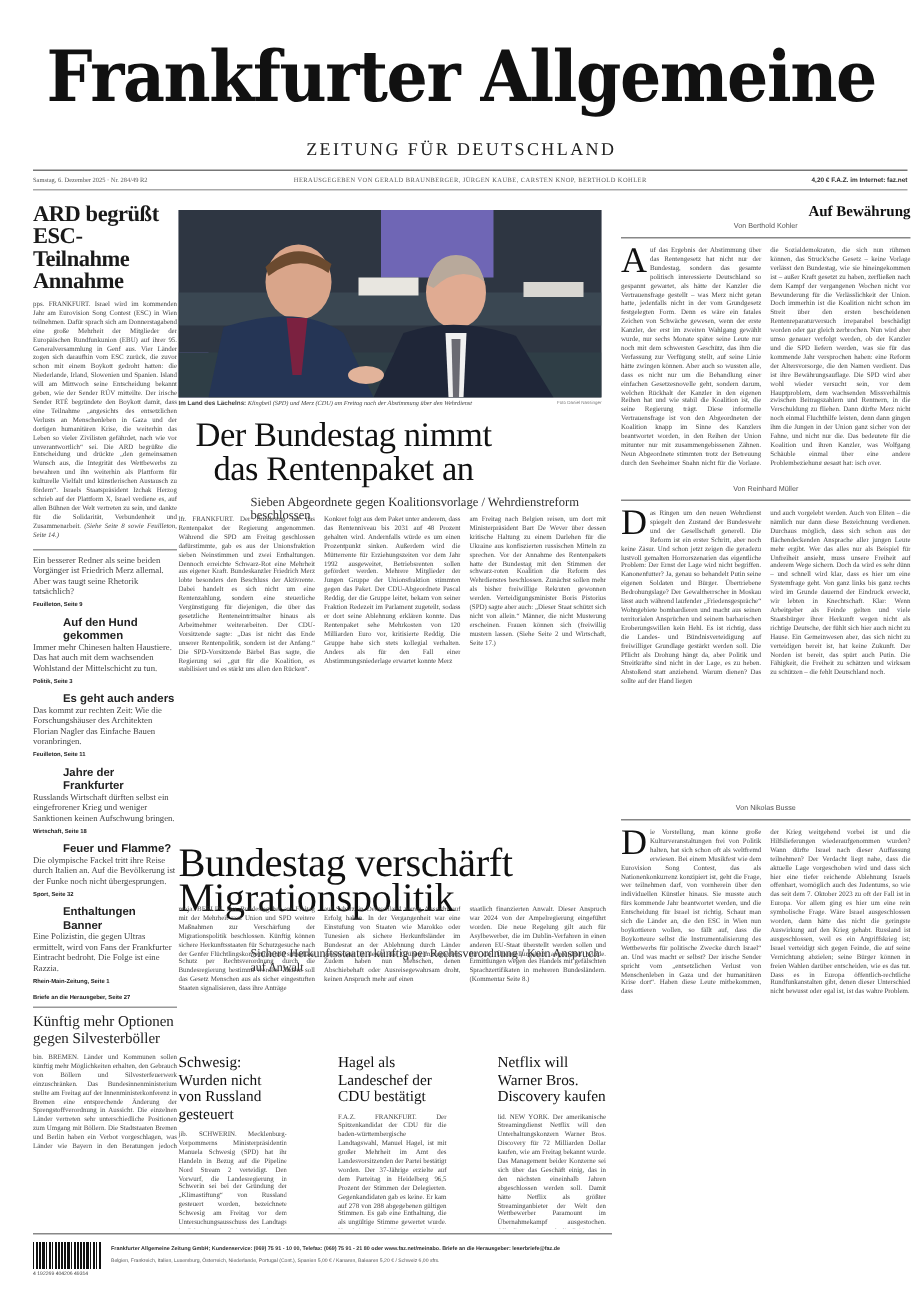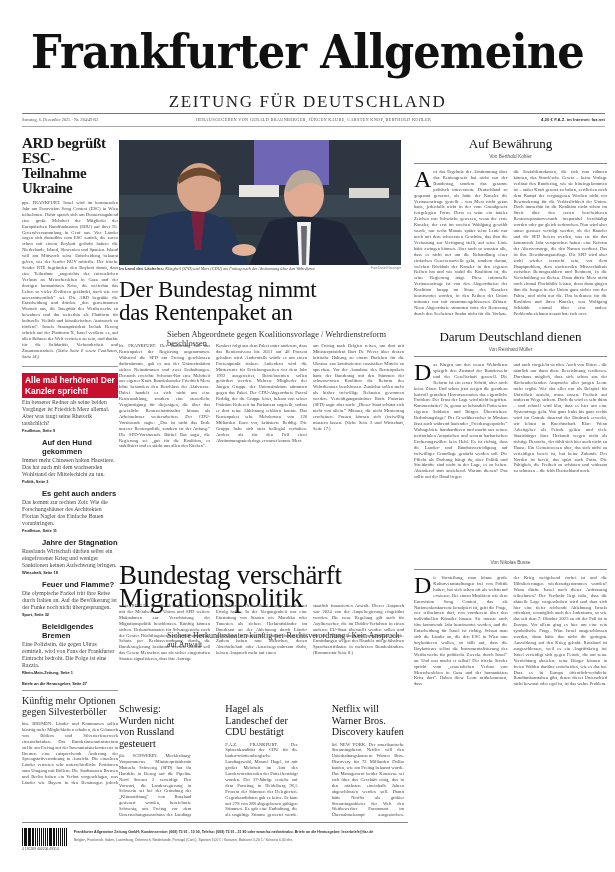--- a/index.html
+++ b/index.html
@@ -4,21 +4,21 @@
 <style>
   * { box-sizing: border-box; margin: 0; padding: 0; }
   html, body { width: 615px; height: 872px; background: #fff; overflow: hidden; }
   body { font-family: "Liberation Serif", serif; color: #1a1a1a; position: relative; }
 
   .masthead { position: absolute; left: 0; top: 0; width: 615px; height: 130px; }
   .logo { position: absolute; left: 0; width: 615px; top: 22px; text-align: center;
     font-family: "DejaVu Serif", serif; font-weight: bold; font-size: 47px; letter-spacing: -1px;
     color: #111; line-height: 60px; transform: scaleX(0.92); }
   .subtitle { position: absolute; left: 0; width: 615px; top: 92px; text-align: center;
-    font-size: 17px; letter-spacing: 1.6px; color: #222; }
+    font-size: 12px; letter-spacing: 1.6px; color: #222; }
   .rule-top { position: absolute; left: 22px; right: 10px; top: 113px; border-top: 1.5px solid #777; }
   .rule-bot { position: absolute; left: 22px; right: 10px; top: 126px; border-top: 1px solid #aaa; }
   .infobar { position: absolute; left: 22px; right: 10px; top: 116px; height: 9px; font-size: 4.3px; color: #555; }
   .infobar .date { position: absolute; left: 0; top: 1px; }
   .infobar .pub { position: absolute; left: 0; right: 0; text-align: center; top: 1px; letter-spacing: 0.3px; }
   .infobar .price { position: absolute; right: 0; top: 1px; font-family: "Liberation Sans", sans-serif; font-weight: bold; color: #333; }
 
   .col-left { position: absolute; left: 22px; top: 136px; width: 96px; }
   .h-lead { font-family: "Liberation Serif", serif; font-weight: bold; font-size: 15px; line-height: 15px; letter-spacing: -0.3px; }
   .body-text { font-size: 4.6px; line-height: 5.9px; text-align: justify; color: #444; }
@@ -34,21 +34,21 @@
   .caption { position: absolute; left: 119px; top: 266px; width: 282px; font-size: 4.2px; color: #444; }
   .caption b { font-family: "Liberation Sans", sans-serif; }
 
   .h-main { position: absolute; left: 119px; width: 290px; font-size: 23px; line-height: 23px; color: #111; letter-spacing: -0.3px; }
   .h-sub { position: absolute; left: 119px; width: 290px; font-size: 8.4px; color: #333; padding-left: 48px; }
   .cols3 { position: absolute; left: 119px; width: 285px; display: flex; gap: 6px; }
   .cols3 > div { flex: 1; }
   .h-small { font-size: 10.2px; line-height: 11.5px; color: #111; margin-bottom: 4px; }
 
   .col-right { position: absolute; left: 414px; top: 136px; width: 193px; }
-  .comm-title { font-weight: normal; font-size: 13px; text-align: center; color: #111; }
+  .comm-title { font-weight: bold; font-size: 10px; text-align: right; color: #111; }
   .comm-by { font-family: "Liberation Sans", sans-serif; font-size: 4.8px; text-align: center; color: #555; margin-top: 2px; }
   .comm-rule { border-top: 1px solid #888; margin: 4px 0 5px; }
   .cols2 { display: flex; gap: 6px; }
   .cols2 > div { flex: 1; }
   .dropcap { float: left; font-size: 24px; line-height: 18px; margin: 1px 2px 0 0; color: #111; }
 
   .footer { position: absolute; left: 22px; top: 822px; width: 386px; border-top: 1px solid #888; padding-top: 4px; }
   .barcode { position: absolute; left: 0; top: 5px; width: 46px; height: 18px;
     background: repeating-linear-gradient(90deg, #111 0 1px, #fff 1px 2px, #111 2px 3.5px, #fff 3.5px 4.2px); }
   .barnum { position: absolute; left: 0; top: 24px; font-size: 3.4px; font-family: "Liberation Sans", sans-serif; color: #444; }
@@ -65,47 +65,46 @@
   <div class="rule-top"></div>
   <div class="infobar">
     <span class="date">Samstag, 6. Dezember 2025 · Nr. 284/49 R2</span>
     <span class="pub">HERAUSGEGEBEN VON GERALD BRAUNBERGER, JÜRGEN KAUBE, CARSTEN KNOP, BERTHOLD KOHLER</span>
     <span class="price">4,20 €   F.A.Z. im Internet: faz.net</span>
   </div>
   <div class="rule-bot"></div>
 </div>
 
 <div class="col-left">
-  <div class="h-lead">ARD begrüßt ESC-Teilnahme Ukraine</div>
+  <div class="h-lead">ARD begrüßt ESC-Teilnahme Annahme</div>
   <div class="body-text" style="margin-top:4px;height:160px;overflow:hidden;">
     <span>pps. FRANKFURT. Israel wird im kommenden Jahr am Eurovision Song Contest (ESC) in Wien teilnehmen. Dafür sprach sich am Donnerstagabend eine große Mehrheit der Mitglieder der Europäischen Rundfunkunion (EBU) auf ihrer 95. Generalversammlung in Genf aus. Vier Länder zogen sich daraufhin vom ESC zurück, die zuvor schon mit einem Boykott gedroht hatten: die Niederlande, Irland, Slowenien und Spanien. Island will am Mittwoch seine Entscheidung bekannt geben, wie der Sender RÚV mitteilte. Der irische Sender RTÉ begründete den Boykott damit, dass eine Teilnahme „angesichts des entsetzlichen Verlusts an Menschenleben in Gaza und der dortigen humanitären Krise, die weiterhin das Leben so vieler Zivilisten gefährdet, nach wie vor unverantwortlich“ sei. Die ARD begrüßte die Entscheidung und drückte „den gemeinsamen Wunsch aus, die Integrität des Wettbewerbs zu bewahren und ihn weiterhin als Plattform für kulturelle Vielfalt und künstlerischen Austausch zu fördern“. Israels Staatspräsident Izchak Herzog schrieb auf der Plattform X, Israel verdiene es, auf allen Bühnen der Welt vertreten zu sein, und dankte für die Solidarität, Verbundenheit und Zusammenarbeit.</span>
     <i>(Siehe Seite 8 sowie Feuilleton, Seite 14.)</i>
   </div>
   <div class="sep"></div>
-  <div class="teaser-box">Alle mal herhören! Der Kanzler spricht!</div>
   <div class="teaser-t">Ein besserer Redner als seine beiden Vorgänger ist Friedrich Merz allemal. Aber was taugt seine Rhetorik tatsächlich?</div>
   <div class="teaser-ref">Feuilleton, Seite 9</div>
 
   <div class="teaser-h">Auf den Hund gekommen</div>
   <div class="teaser-t">Immer mehr Chinesen halten Haustiere. Das hat auch mit dem wachsenden Wohlstand der Mittelschicht zu tun.</div>
   <div class="teaser-ref">Politik, Seite 3</div>
 
   <div class="teaser-h">Es geht auch anders</div>
   <div class="teaser-t">Das kommt zur rechten Zeit: Wie die Forschungshäuser des Architekten Florian Nagler das Einfache Bauen voranbringen.</div>
   <div class="teaser-ref">Feuilleton, Seite 11</div>
 
-  <div class="teaser-h">Jahre der Stagnation</div>
+  <div class="teaser-h">Jahre der Frankfurter</div>
   <div class="teaser-t">Russlands Wirtschaft dürften selbst ein eingefrorener Krieg und weniger Sanktionen keinen Aufschwung bringen.</div>
   <div class="teaser-ref">Wirtschaft, Seite 18</div>
 
   <div class="teaser-h">Feuer und Flamme?</div>
   <div class="teaser-t">Die olympische Fackel tritt ihre Reise durch Italien an. Auf die Bevölkerung ist der Funke noch nicht übergesprungen.</div>
   <div class="teaser-ref">Sport, Seite 32</div>
 
-  <div class="teaser-h">Beleidigendes Bremen</div>
+  <div class="teaser-h">Enthaltungen Banner</div>
   <div class="teaser-t">Eine Polizistin, die gegen Ultras ermittelt, wird von Fans der Frankfurter Eintracht bedroht. Die Folge ist eine Razzia.</div>
   <div class="teaser-ref">Rhein-Main-Zeitung, Seite 1</div>
 
   <div class="teaser-ref" style="margin-top:6px;">Briefe an die Herausgeber, Seite 27</div>
   <div class="sep" style="margin-top:4px;"></div>
   <div style="font-size:10px;line-height:11px;color:#222;">Künftig mehr Optionen gegen Silvesterböller</div>
   <div class="body-text" style="margin-top:4px;height:66px;overflow:hidden;">
     <span>bin. BREMEN. Länder und Kommunen sollen künftig mehr Möglichkeiten erhalten, den Gebrauch von Böllern und Silvesterfeuerwerk einzuschränken. Das Bundesinnenministerium stellte am Freitag auf der Innenministerkonferenz in Bremen eine entsprechende Änderung der Sprengstoffverordnung in Aussicht. Die einzelnen Länder vertreten sehr unterschiedliche Positionen zum Umgang mit Böllern. Die Stadtstaaten Bremen und Berlin haben ein Verbot vorgeschlagen, was Länder wie Bayern in den Beratungen jedoch ablehnen.</span>
     <i>(Siehe Seite 2 und Sport; Kommentar Seite 8.)</i>
   </div>
@@ -131,21 +130,21 @@
     <polygon points="182,86 188,86 187,125 183,125" fill="#6a6a72"></polygon>
     <ellipse cx="125" cy="110" rx="12" ry="6" fill="#e2b39a"></ellipse>
   </svg>
 </div>
 <div class="caption">
   <b>Im Land des Lächelns:</b>
   <i>Klingbeil (SPD) und Merz (CDU) am Freitag nach der Abstimmung über den Wehrdienst</i>
   <span style="float:right;font-size:3px;color:#777;font-family:'Liberation Sans',sans-serif;">Foto Daniel Nassinger</span>
 </div>
 
-<div class="h-main" style="top:278px;width:220px;">Der Bundestag nimmt das Rentenpaket an</div>
+<div class="h-main" style="top:278px;width:220px;text-align:center;">Der Bundestag nimmt das Rentenpaket an</div>
 <div class="h-sub" style="top:330px;">Sieben Abgeordnete gegen Koalitionsvorlage / Wehrdienstreform beschlossen</div>
 <div class="cols3" style="top:343px;height:115px;">
   <div class="body-text" style="overflow:hidden;">lfr. FRANKFURT. Der Bundestag hat das Rentenpaket der Regierung angenommen. Während die SPD am Freitag geschlossen dafürstimmte, gab es aus der Unionsfraktion sieben Neinstimmen und zwei Enthaltungen. Dennoch erreichte Schwarz-Rot eine Mehrheit aus eigener Kraft. Bundeskanzler Friedrich Merz lobte besonders den Beschluss der Aktivrente. Dabei handelt es sich nicht um eine Rentenzahlung, sondern eine steuerliche Vergünstigung für diejenigen, die über das gesetzliche Renteneintrittsalter hinaus als Arbeitnehmer weiterarbeiten. Der CDU-Vorsitzende sagte: „Das ist nicht das Ende unserer Rentenpolitik, sondern ist der Anfang.“ Die SPD-Vorsitzende Bärbel Bas sagte, die Regierung sei „gut für die Koalition, es stabilisiert und es stärkt uns allen den Rücken“.</div>
   <div class="body-text" style="overflow:hidden;">Konkret folgt aus dem Paket unter anderem, dass das Rentenniveau bis 2031 auf 48 Prozent gehalten wird. Andernfalls würde es um einen Prozentpunkt sinken. Außerdem wird die Mütterrente für Erziehungszeiten vor dem Jahr 1992 ausgeweitet, Betriebsrenten sollen gefördert werden. Mehrere Mitglieder der Jungen Gruppe der Unionsfraktion stimmten gegen das Paket. Der CDU-Abgeordnete Pascal Reddig, der die Gruppe leitet, bekam von seiner Fraktion Redezeit im Parlament zugeteilt, sodass er dort seine Ablehnung erklären konnte. Das Rentenpaket sehe Mehrkosten von 120 Milliarden Euro vor, kritisierte Reddig. Die Gruppe habe sich stets kollegial verhalten. Anders als für den Fall einer Abstimmungsniederlage erwartet konnte Merz</div>
   <div class="body-text" style="overflow:hidden;">am Freitag nach Belgien reisen, um dort mit Ministerpräsident Bart De Wever über dessen kritische Haltung zu einem Darlehen für die Ukraine aus konfiszierten russischen Mitteln zu sprechen. Vor der Annahme des Rentenpakets hatte der Bundestag mit den Stimmen der schwarz-roten Koalition die Reform des Wehrdienstes beschlossen. Zunächst sollen mehr als bisher freiwillige Rekruten gewonnen werden. Verteidigungsminister Boris Pistorius (SPD) sagte aber auch: „Dieser Staat schützt sich nicht von allein.“ Männer, die nicht Musterung erscheinen. Frauen können sich (freiwillig mustern lassen. (Siehe Seite 2 und Wirtschaft, Seite 17.)</div>
 </div>
 
 <div class="h-main" style="top:564px;font-size:27px;">Bundestag verschärft Migrationspolitik</div>
 <div class="h-sub" style="top:616px;font-size:8px;margin-top:15px;">Sichere Herkunftsstaaten künftig per Rechtsverordnung / Kein Anspruch auf Anwalt</div>
 <div class="cols3" style="top:603px;height:93px;">
@@ -184,21 +183,20 @@
     <div class="comm-rule"></div>
     <div class="cols2" style="height:146px;overflow:hidden;">
       <div class="body-text">
         <span class="dropcap">A</span><span>uf das Ergebnis der Abstimmung über das Rentengesetz hat nicht nur der Bundestag, sondern das gesamte politisch interessierte Deutschland so gespannt gewartet, als hätte der Kanzler die Vertrauensfrage gestellt – was Merz nicht getan hatte, jedenfalls nicht in der vom Grundgesetz festgelegten Form. Denn es wäre ein fatales Zeichen von Schwäche gewesen, wenn der erste Kanzler, der erst im zweiten Wahlgang gewählt wurde, nur sechs Monate später seine Leute nur noch mit dem schwersten Geschütz, das ihm die Verfassung zur Verfügung stellt, auf seine Linie hätte zwingen können. Aber auch so wussten alle, dass es nicht nur um die Behandlung einer einfachen Gesetzesnovelle geht, sondern darum, welchen Rückhalt der Kanzler in den eigenen Reihen hat und wie stabil die Koalition ist, die seine Regierung trägt. Diese informelle Vertrauensfrage ist von den Abgeordneten der Koalition knapp im Sinne des Kanzlers beantwortet worden, in den Reihen der Union mitunter nur mit zusammengebissenen Zähnen. Neun Abgeordnete stimmten trotz der Betreuung durch den Seeheimer Spahn nicht für die Vorlage. Und auch</span>
       </div>
       <div class="body-text">die Sozialdemokraten, die sich nun rühmen können, das Struck'sche Gesetz – keine Vorlage verlässt den Bundestag, wie sie hineingekommen ist – außer Kraft gesetzt zu haben, zerfließen nach dem Kampf der vergangenen Wochen nicht vor Bewunderung für die Verlässlichkeit der Union. Doch immerhin ist die Koalition nicht schon im Streit über den ersten bescheidenen Rentenreparaturversuch irreparabel beschädigt worden oder gar gleich zerbrochen. Nun wird aber umso genauer verfolgt werden, ob der Kanzler und die SPD liefern werden, was sie für das kommende Jahr versprochen haben: eine Reform der Altersvorsorge, die den Namen verdient. Das ist ihre Bewährungsauflage. Die SPD wird aber wohl wieder versucht sein, vor dem Hauptproblem, dem wachsenden Missverhältnis zwischen Beitragszahlern und Rentnern, in die Verschuldung zu fliehen. Dann dürfte Merz nicht noch einmal Fluchthilfe leisten, denn dann gingen ihm die Jungen in der Union ganz sicher von der Fahne, und nicht nur die. Das bedeutete für die Koalition und ihren Kanzler, was Wolfgang Schäuble einmal über eine andere Problembeziehung gesagt hat: isch over.</div>
     </div>
   </div>
 
   <div style="margin-top:14px;">
-    <div class="comm-title">Darum Deutschland dienen</div>
     <div class="comm-by">Von Reinhard Müller</div>
     <div class="comm-rule"></div>
     <div class="cols2" style="height:186px;overflow:hidden;">
       <div class="body-text">
         <span class="dropcap">D</span><span>as Ringen um den neuen Wehrdienst spiegelt den Zustand der Bundeswehr und der Gesellschaft generell. Die Reform ist ein erster Schritt, aber noch keine Zäsur. Und schon jetzt zeigen die geradezu lustvoll gemalten Horrorszenarien das eigentliche Problem: Der Ernst der Lage wird nicht begriffen. Kanonenfutter? Ja, genau so behandelt Putin seine eigenen Soldaten und Bürger. Übertriebene Bedrohungslage? Der Gewaltherrscher in Moskau lässt auch während laufender „Friedensgespräche“ Wohngebiete bombardieren und macht aus seinen territorialen Ansprüchen und seinem barbarischen Eroberungswillen kein Hehl. Es ist richtig, dass die Landes- und Bündnisverteidigung auf freiwilliger Grundlage gestärkt werden soll. Die Pflicht als Drohung hängt da, aber Politik und Streitkräfte sind nicht in der Lage, es zu heben. Abstoßend statt anziehend. Warum dienen? Das sollte auf der Hand liegen</span>
       </div>
       <div class="body-text">und auch vorgelebt werden. Auch von Eliten – die nämlich nur dann diese Bezeichnung verdienen. Durchaus möglich, dass sich schon aus der flächendeckenden Ansprache aller jungen Leute mehr ergibt. Wer das alles nur als Beispiel für Unfreiheit ansieht, muss unsere Freiheit auf anderem Wege sichern. Doch da wird es sehr dünn – und schnell wird klar, dass es hier um eine Systemfrage geht. Von ganz links bis ganz rechts wird im Grunde dauernd der Eindruck erweckt, wir lebten in Knechtschaft. Klar: Wenn Arbeitgeber als Feinde gelten und viele Staatsbürger ihrer Herkunft wegen nicht als richtige Deutsche, der fühlt sich hier auch nicht zu Hause. Ein Gemeinwesen aber, das sich nicht zu verteidigen bereit ist, hat keine Zukunft. Der Norden ist bereit, das spürt auch Putin. Die Fähigkeit, die Freiheit zu schätzen und wirksam zu schützen – die fehlt Deutschland noch.</div>
     </div>
   </div>
 

